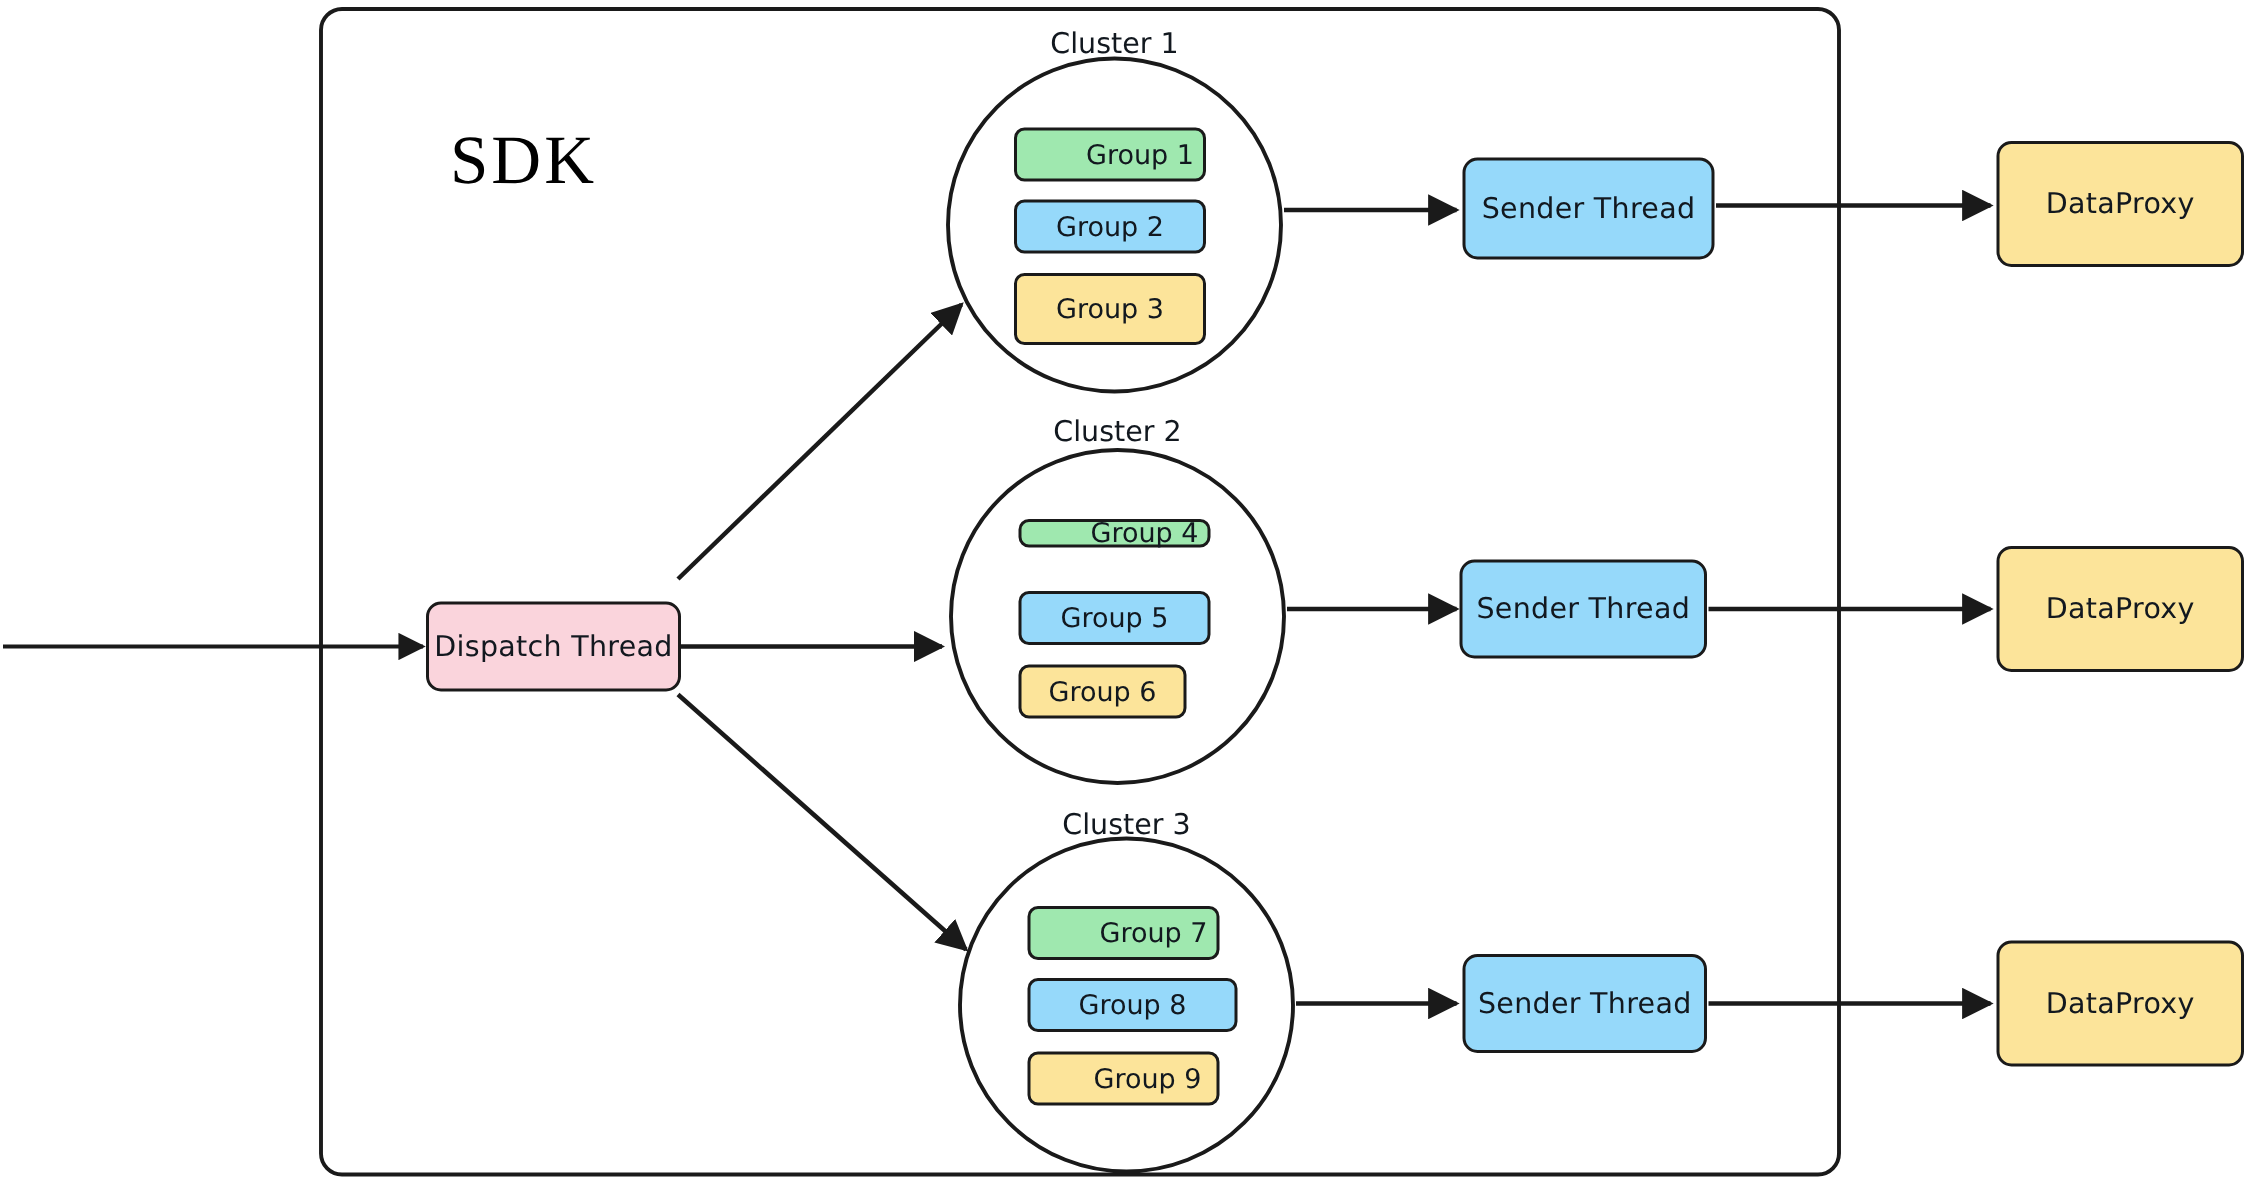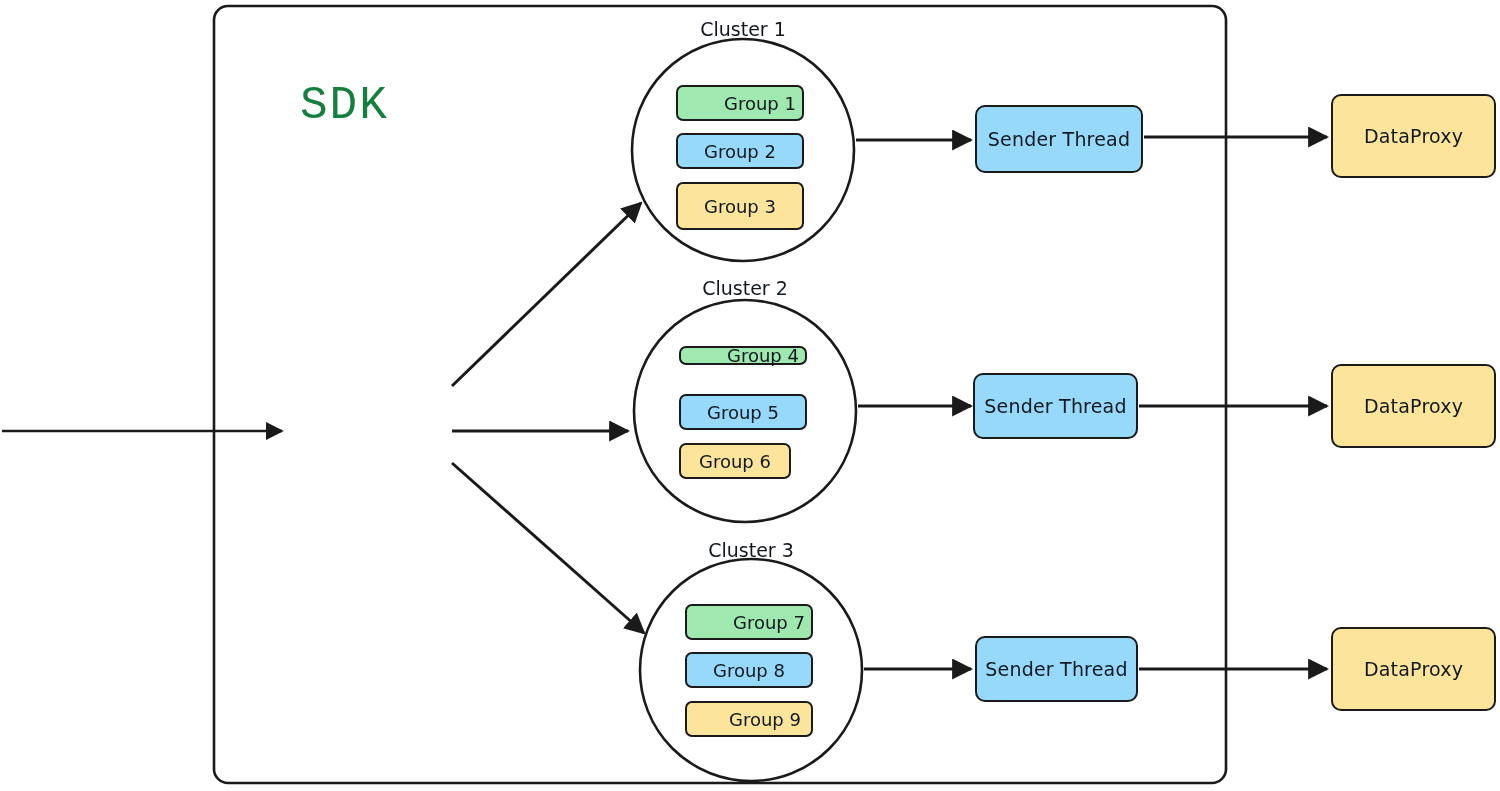--- a/index.html
+++ b/index.html
@@ -70,22 +70,22 @@
     position: absolute;
     font-size: 19px;
     color: #12181f;
     text-align: center;
     font-family: "DejaVu Sans", sans-serif;
     white-space: nowrap;
   }
   .sdk-title {
     position: absolute;
     font-size: 46px;
-    color: #15803d;
-    font-family: Liberation Mono, monospace;
+    color: #000000;
+    font-family: Liberation Serif, serif;
     letter-spacing: 2px;
     white-space: nowrap;
   }
 </style>
 </head>
 <body>
 
 <div id="canvas">
 
   <svg id="wire" viewBox="0 0 1500 791" xmlns="http://www.w3.org/2000/svg">
@@ -115,31 +115,32 @@
     <line x1="1139" y1="406" x2="1327" y2="406" stroke="#1a1a1a" stroke-width="3" marker-end="url(#ah)"></line>
     <line x1="1139" y1="669" x2="1327" y2="669" stroke="#1a1a1a" stroke-width="3" marker-end="url(#ah)"></line>
   </svg>
 
   <div class="sdk-title" style="left:300px; top:80px;">SDK</div>
 
   <div class="cluster-label" style="left:643px; top:18px; width:200px;">Cluster 1</div>
   <div class="cluster-label" style="left:645px; top:277px; width:200px;">Cluster 2</div>
   <div class="cluster-label" style="left:651px; top:539px; width:200px;">Cluster 3</div>
 
+  <div class="node dispatch" style="left:284px; top:401px; width:170px; height:60px;">Dispatch Thread</div>
 
   <div class="group green" style="left:676px; top:85px; width:128px; height:36px;">Group 1</div>
   <div class="group blue" style="left:676px; top:133px; width:128px; height:36px;">Group 2</div>
   <div class="group yellow" style="left:676px; top:182px; width:128px; height:48px;text-align:center;">Group 3</div>
 
   <div class="group green" style="left:679px; top:346px; width:128px; height:19px;">Group 4</div>
   <div class="group blue" style="left:679px; top:394px; width:128px; height:36px;">Group 5</div>
   <div class="group yellow" style="left:679px; top:443px; width:112px; height:36px;">Group 6</div>
 
   <div class="group green" style="left:685px; top:604px; width:128px; height:36px;">Group 7</div>
-  <div class="group blue" style="left:685px; top:652px; width:128px; height:36px;">Group 8</div>
+  <div class="group blue" style="left:685px; top:652px; width:140px; height:36px;">Group 8</div>
   <div class="group yellow" style="left:685px; top:701px; width:128px; height:36px;padding-left:32px;">Group 9</div>
 
   <div class="node sender" style="left:975px; top:105px; width:168px; height:68px;">Sender Thread</div>
   <div class="node sender" style="left:973px; top:373px; width:165px; height:66px;">Sender Thread</div>
   <div class="node sender" style="left:975px; top:636px; width:163px; height:66px;">Sender Thread</div>
 
   <div class="node proxy" style="left:1331px; top:94px; width:165px; height:84px;">DataProxy</div>
   <div class="node proxy" style="left:1331px; top:364px; width:165px; height:84px;">DataProxy</div>
   <div class="node proxy" style="left:1331px; top:627px; width:165px; height:84px;">DataProxy</div>
 

